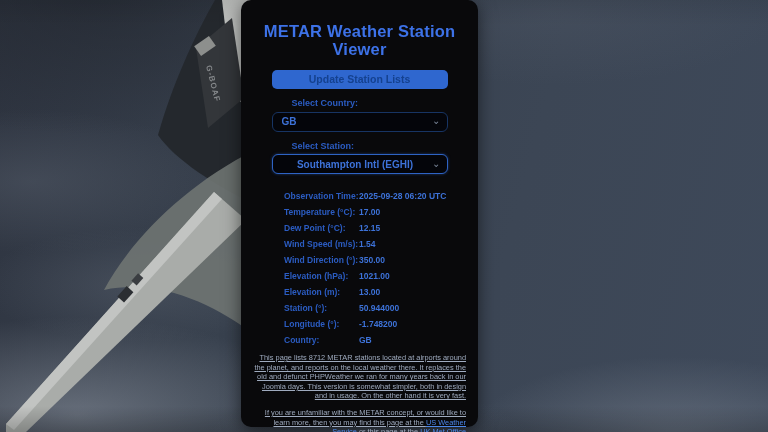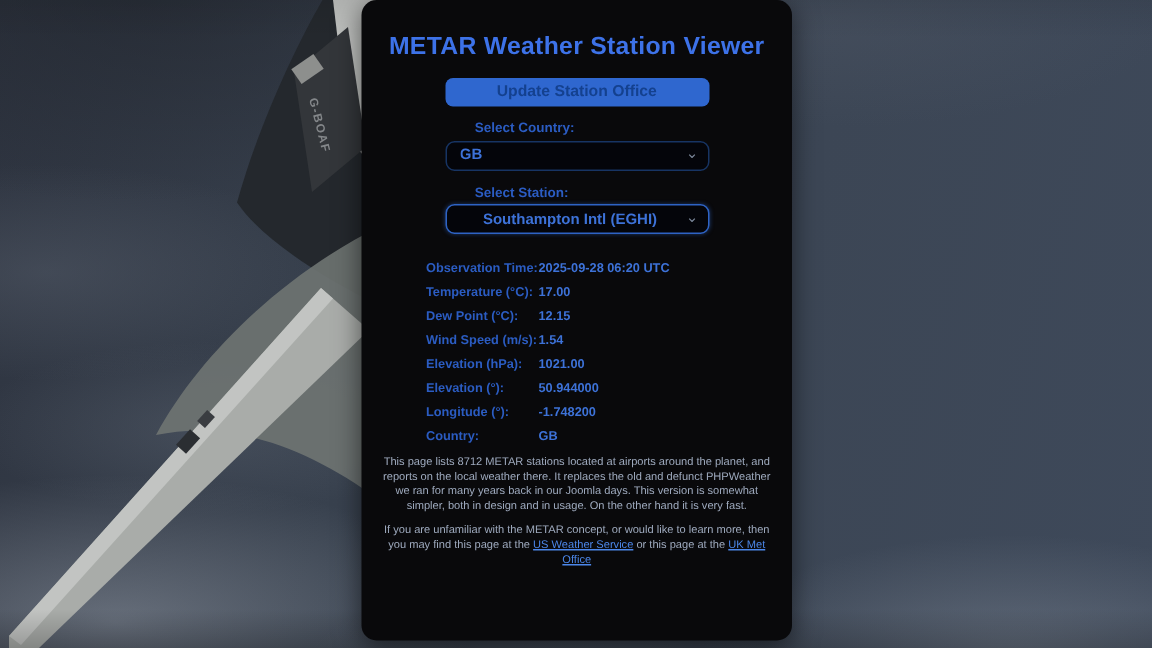--- a/index.html
+++ b/index.html
@@ -22,21 +22,21 @@
   .aircraft { position: absolute; left: 0; top: 0; }
   .reg-text {
     font-family: "Liberation Sans", sans-serif;
     font-size: 8px; font-weight: bold; fill: #84878a; letter-spacing: 1px;
   }
   .vignette { position: absolute; inset: 0;
     background: linear-gradient(to bottom, rgba(0,0,0,0.08), transparent 6%, transparent 94%, rgba(0,0,0,0.22)); }
 
   
   .panel {
-    position: absolute; left: 241px; top: 0; width: 287px; height: 427px;
+    position: absolute; left: 241px; top: 0; width: 237px; height: 427px;
     background: #09090b; border-radius: 10px;
     box-shadow: 0 4px 18px rgba(0,0,0,0.55);
     color: #3d72e0;
   }
   .page-title {
     margin-top: 22px; text-align: center;
     font-size: 16.5px; font-weight: bold; letter-spacing: 0.2px;
     color: #3d72e8; line-height: 18px;
   }
   .update-btn {
@@ -69,21 +69,21 @@
   .subtitle {
     margin-top: 21px; text-align: center;
     font-size: 12.5px; font-weight: bold; color: #3d72e8;
   }
   .weather-table { margin: 14px 0 0 43px; }
   .trow { display: flex; line-height: 16px; font-size: 8.5px; font-weight: bold; }
   .trow .tlabel { width: 75px; color: #2b5cc2; }
   .trow .tvalue { color: #3d72d8; }
   .para {
     margin: 5px 12px 0; font-size: 7.4px; line-height: 9.6px;
-    color: #9fabbf; font-weight: normal; text-align: center;
+    color: #9fabbf; font-weight: normal; text-align: right; text-decoration: underline;
   }
   .para + .para { margin-top: 7px; }
   .para a { color: #4c87ea; text-decoration: underline; cursor: pointer; }
 </style>
 </head>
 <body>
 
 <div class="scene">
   <svg class="aircraft" width="255" height="432" viewBox="0 0 255 432">
 
@@ -103,21 +103,21 @@
     <rect x="132" y="276" width="10" height="7" transform="rotate(-48 137 279)" fill="#3a3d41"></rect>
     <rect x="196" y="40" width="18" height="12" transform="rotate(-35 205 46)" fill="#8d8f8d"></rect>
   </svg>
   <div class="vignette"></div>
 </div>
 
 <div class="panel">
 
   <div class="page-title">METAR Weather Station Viewer</div>
 
-  <button class="update-btn">Update Station Office</button>
+  <button class="update-btn">Update Station Lists</button>
 
   <div class="form-block">
     <div class="field-label">Select Country:</div>
     <div class="select-wrap">
       <select class="styled-select">
         <option selected="">GB</option>
       </select>
       <span class="chevron">⌄</span>
     </div>
 
@@ -142,25 +142,33 @@
     </div>
     <div class="trow">
       <span class="tlabel">Dew Point (°C):</span>
       <span class="tvalue">12.15</span>
     </div>
     <div class="trow">
       <span class="tlabel">Wind Speed (m/s):</span>
       <span class="tvalue">1.54</span>
     </div>
     <div class="trow">
+      <span class="tlabel">Wind Direction (°):</span>
+      <span class="tvalue">350.00</span>
+    </div>
+    <div class="trow">
       <span class="tlabel">Elevation (hPa):</span>
       <span class="tvalue">1021.00</span>
     </div>
     <div class="trow">
-      <span class="tlabel">Elevation (°):</span>
+      <span class="tlabel">Elevation (m):</span>
+      <span class="tvalue">13.00</span>
+    </div>
+    <div class="trow">
+      <span class="tlabel">Station (°):</span>
       <span class="tvalue">50.944000</span>
     </div>
     <div class="trow">
       <span class="tlabel">Longitude (°):</span>
       <span class="tvalue">-1.748200</span>
     </div>
     <div class="trow">
       <span class="tlabel">Country:</span>
       <span class="tvalue">GB</span>
     </div>

